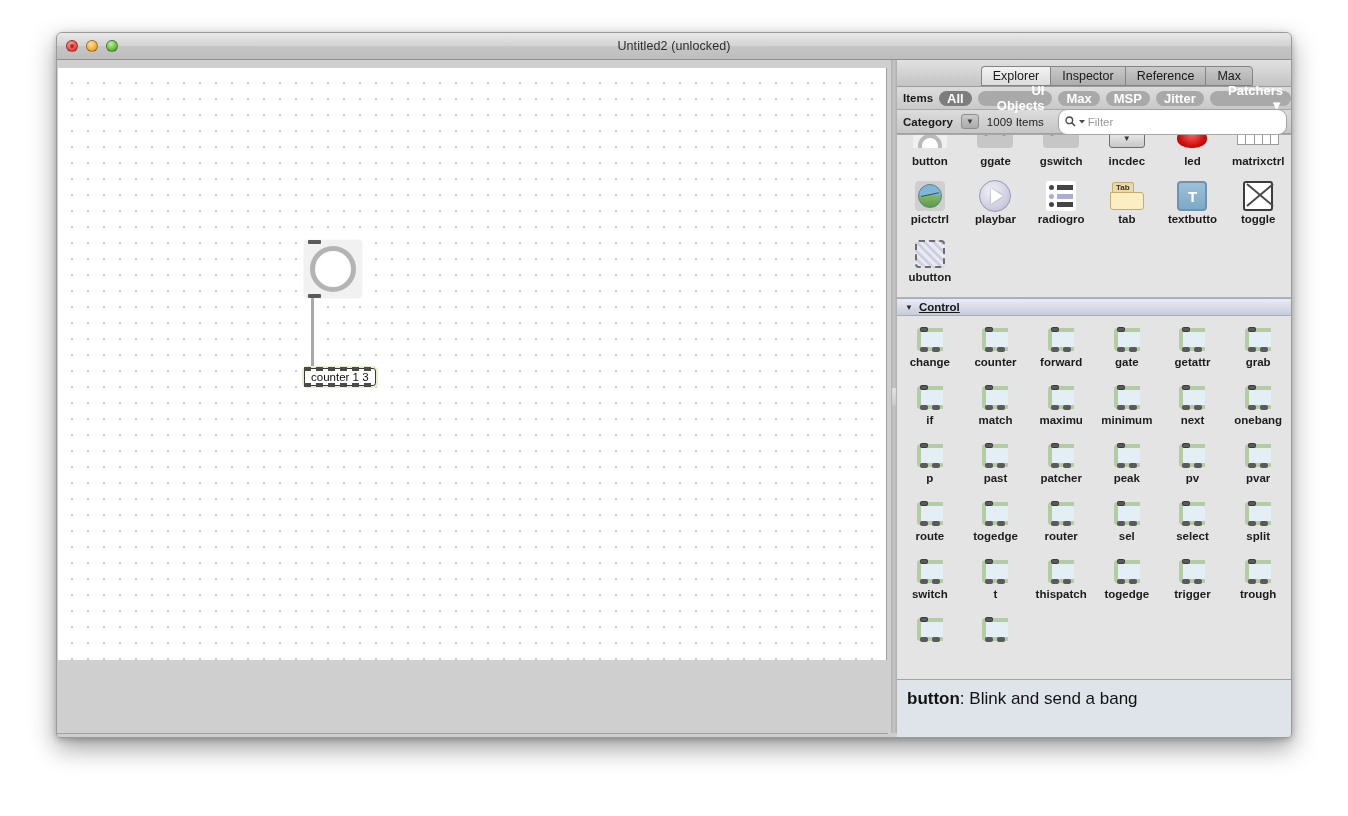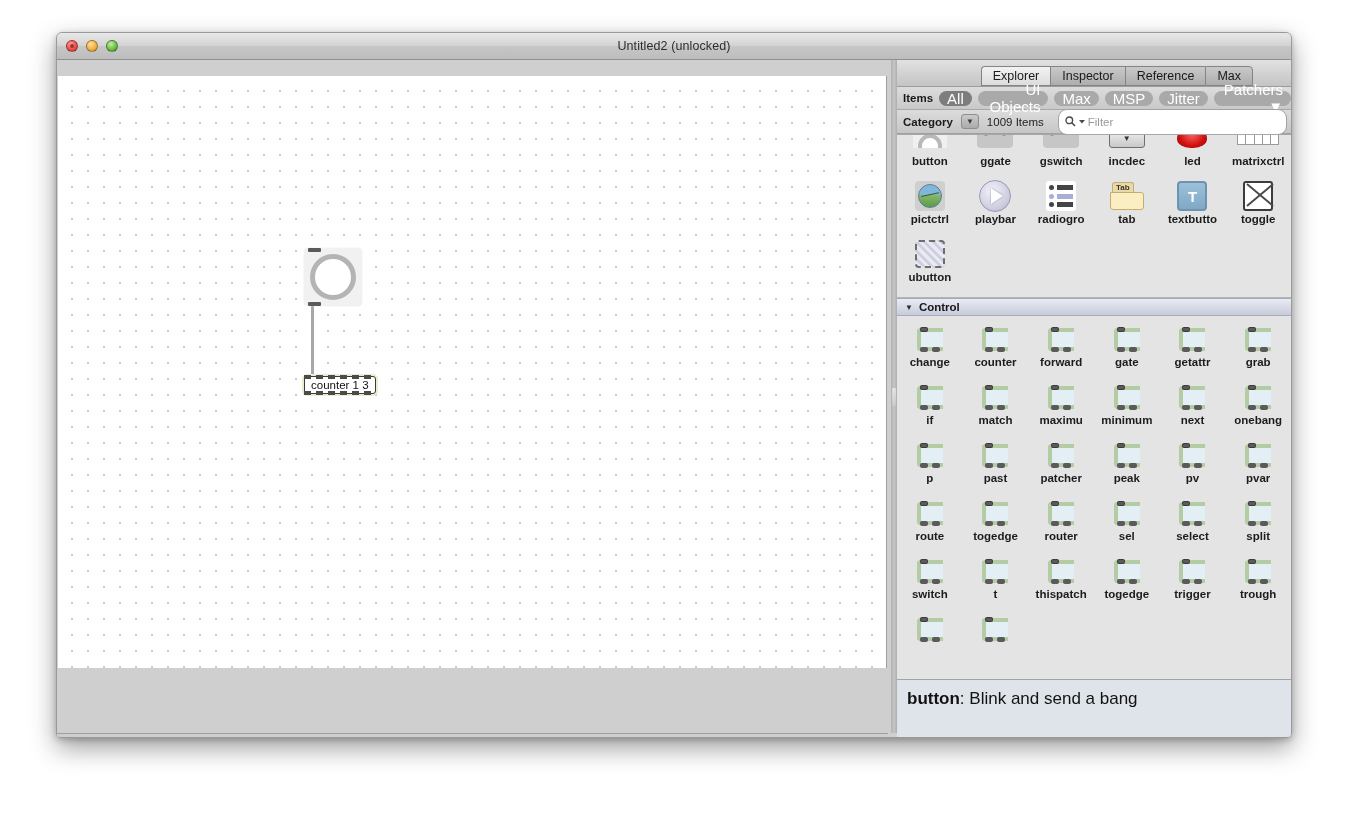--- a/index.html
+++ b/index.html
@@ -78,21 +78,21 @@
   
   .patcher {
     position: absolute;
     left: 0; top: 0;
     width: 834px;
     height: 678px;
     background: #cfcfcf;
   }
   .canvas {
     position: absolute;
-    left: 1px; top: 16px;
+    left: 1px; top: 8px;
     width: 829px;
     height: 592px;
     background-color: #ffffff;
     background-image: radial-gradient(circle, #c6c6cc 0.7px, rgba(255,255,255,0) 0.8px);
     background-size: 16px 16px;
     background-position: 6px 7px;
     border-right: 1px solid #9e9e9e;
     box-sizing: border-box;
     overflow: hidden;
     text-decoration: underline;
@@ -260,22 +260,22 @@
     gap: 6px;
     box-sizing: border-box;
   }
   .sb-show-label { font-size: 11.5px; font-weight: bold; color: #1a1a1a; }
   .pill {
     height: 15px;
     padding: 0 8px;
     border-radius: 8px;
     background: #a9a9a9;
     color: #ffffff;
-    font-size: 15px;
-    font-weight: normal;
+    font-size: 13px;
+    font-weight: bold;
     display: flex; align-items: center;
     box-sizing: border-box;
     text-align: right;
   }
   .pill.active { background: #7d7d7d; }
 
   .sb-cat {
     height: 24px;
     background: linear-gradient(to bottom, #dcdcdc, #c6c6c6);
     border-bottom: 1px solid #a0a0a0;
@@ -355,21 +355,21 @@
     height: 18px;
     background: linear-gradient(to bottom, #e9ebf4, #c8cbda);
     border-top: 1px solid #a9acb8;
     border-bottom: 1px solid #a9acb8;
     display: flex; align-items: center;
     padding-left: 8px;
     gap: 6px;
     box-sizing: border-box;
   }
   .sec-header .tri { font-size: 8px; color: #2a2a2a; }
-  .sec-header .stitle { font-size: 11.5px; font-weight: bold; color: #161616; }
+  .sec-header .stitle { font-size: 11.5px; font-weight: bold; color: #161616; text-decoration: underline; }
 
   
   .mobj {
     position: relative;
     width: 32px; height: 27px;
   }
   .mobj .body {
     position: absolute;
     left: 3px; top: 2px;
     width: 26px; height: 23px;

